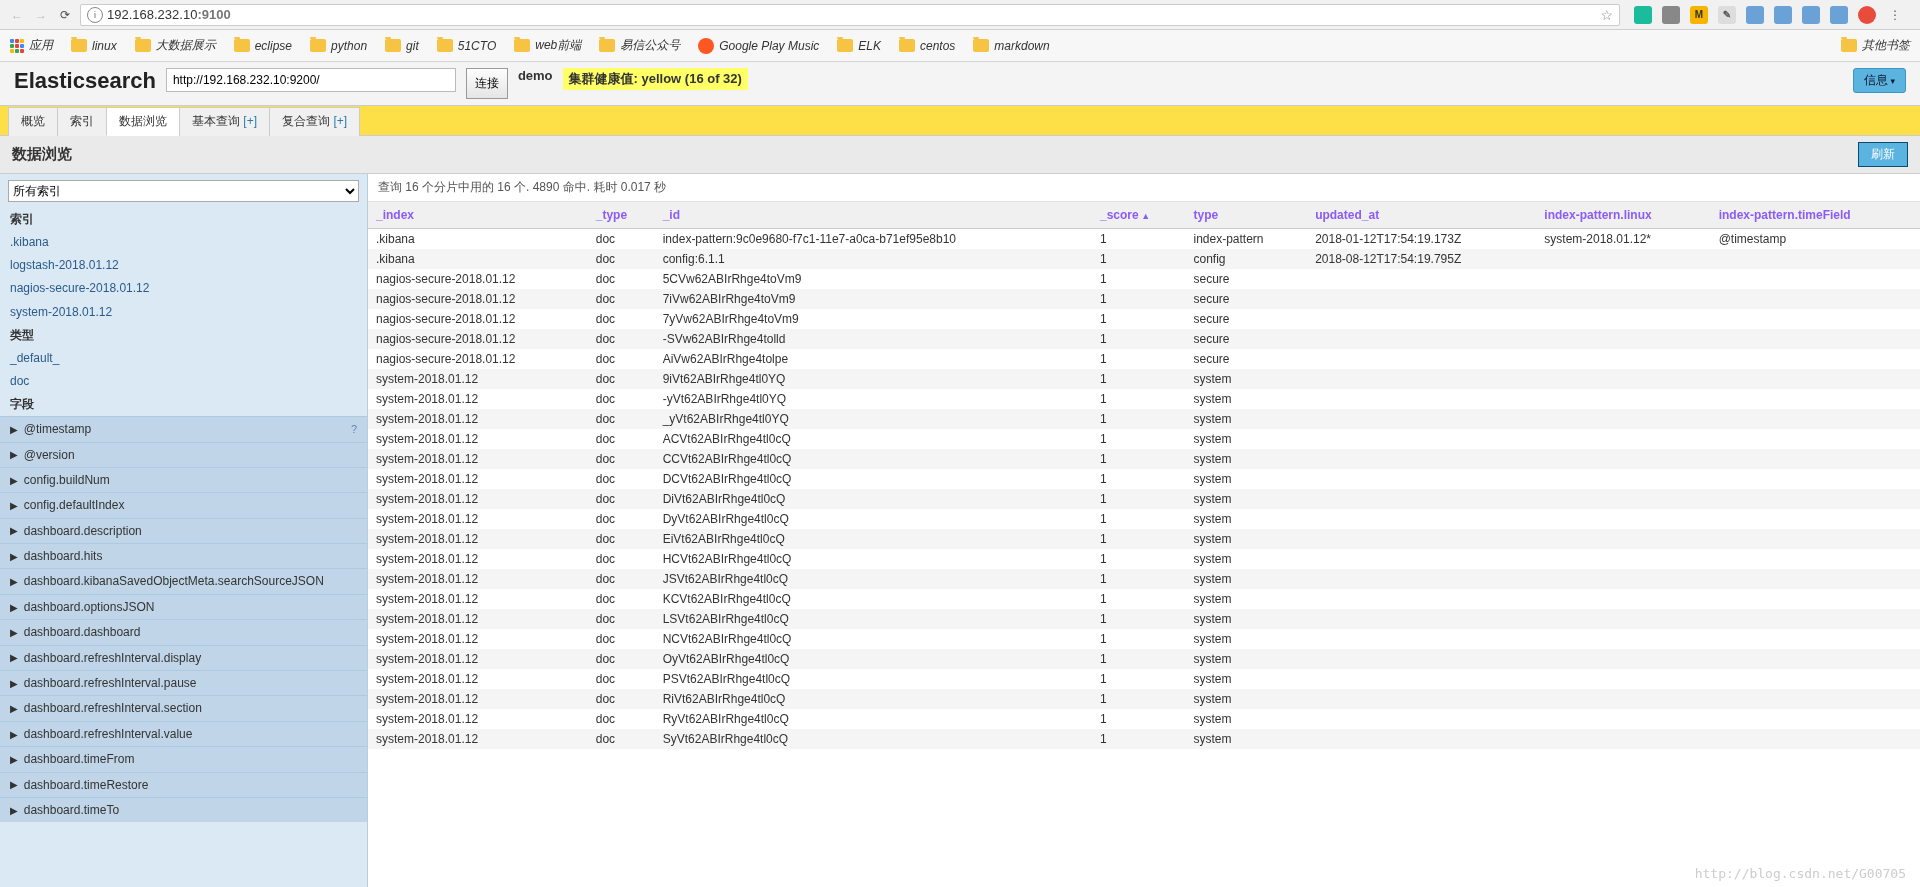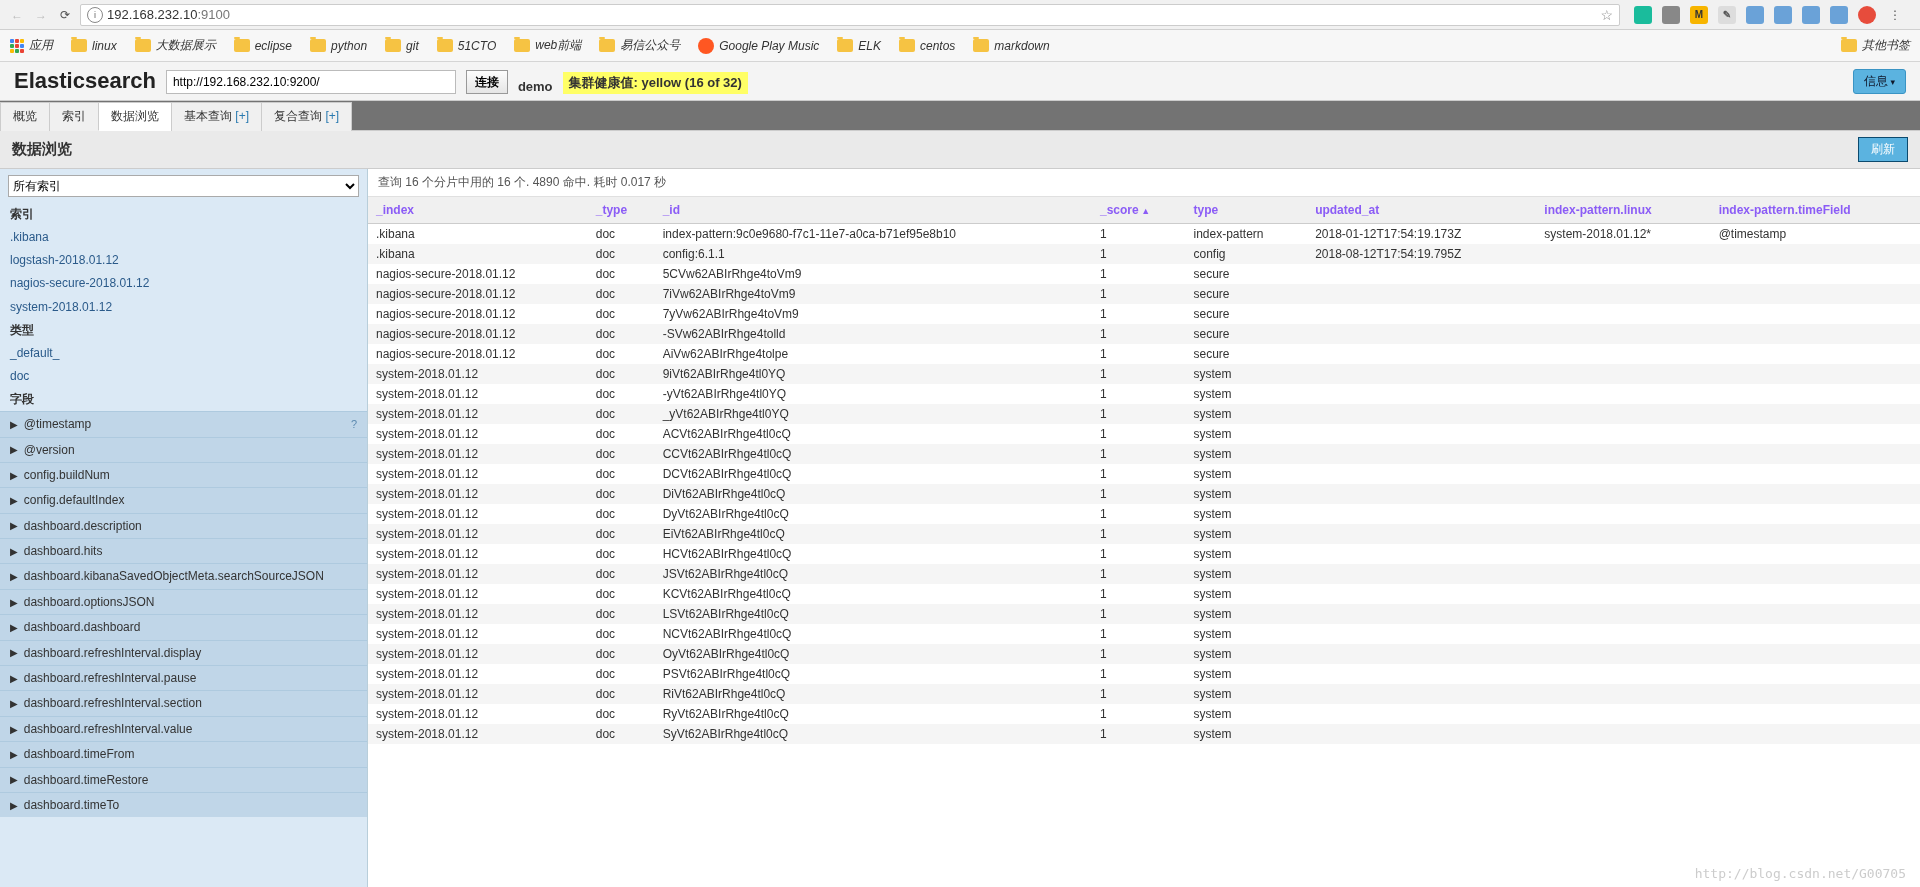--- a/index.html
+++ b/index.html
@@ -5,48 +5,48 @@
 * { margin: 0; padding: 0; box-sizing: border-box; font-family: Arial, "Microsoft YaHei", sans-serif; }
 body { font-size: 12px; background: #fff; color: #333; }
 
 
 .chrome-bar { height: 30px; background: #f1f1f1; border-bottom: 1px solid #d0d0d0; display: flex; align-items: center; padding: 0 8px; gap: 6px; }
 .nav-btn { width: 18px; height: 18px; display: flex; align-items: center; justify-content: center; color: #555; cursor: pointer; }
 .nav-btn.disabled { color: #bbb; }
 .addr-icon { width: 16px; height: 16px; border: 1px solid #888; border-radius: 50%; display: flex; align-items: center; justify-content: center; font-size: 9px; color: #666; margin-right: 4px; }
 .addr-bar { flex: 1; height: 22px; border: 1px solid #ccc; border-radius: 2px; background: #fff; display: flex; align-items: center; padding: 0 6px; font-size: 13px; }
 .addr-host { color: #333; }
-.addr-port { color: #777; }
+.addr-port { color: #777; font-weight: bold; }
 .star { color: #888; margin-left: auto; font-size: 14px; }
 .ext-icons { display: flex; gap: 10px; align-items: center; padding: 0 8px; }
 .ext-icon { width: 18px; height: 18px; border-radius: 3px; display: flex; align-items: center; justify-content: center; font-size: 10px; color: #fff; font-weight: bold; }
 
 
 .bookmarks-bar { height: 32px; background: #f7f7f7; border-bottom: 1px solid #d5d5d5; display: flex; align-items: center; padding: 0 10px; gap: 18px; font-size: 12px; font-style: italic; }
 .bm-item { display: flex; align-items: center; gap: 5px; color: #333; cursor: pointer; }
 .bm-folder { width: 16px; height: 13px; background: #f6c343; border-radius: 2px; position: relative; }
 .bm-folder::before { content: ""; position: absolute; top: -2px; left: 0; width: 6px; height: 2px; background: #f6c343; border-radius: 1px; }
 .bm-apps-icon { display: grid; grid-template-columns: repeat(3,4px); grid-template-rows: repeat(3,4px); gap: 1px; }
 .bm-apps-icon span { background: #4285f4; border-radius: 1px; }
 .bm-apps-icon span:nth-child(2){background:#ea4335}.bm-apps-icon span:nth-child(3){background:#fbbc05}.bm-apps-icon span:nth-child(4){background:#34a853}.bm-apps-icon span:nth-child(5){background:#ea4335}.bm-apps-icon span:nth-child(6){background:#4285f4}.bm-apps-icon span:nth-child(7){background:#fbbc05}.bm-apps-icon span:nth-child(8){background:#34a853}.bm-apps-icon span:nth-child(9){background:#ea4335}
 .gpm-icon { width: 16px; height: 16px; background: #ff5722; border-radius: 50%; }
 .bm-right { margin-left: auto; }
 
 
-.es-header { background: #f4f4f4; border-bottom: 1px solid #ccc; display: flex; align-items: flex-end; padding: 6px 14px; gap: 10px; }
+.es-header { background: #f4f4f4; border-bottom: 1px solid #ccc; display: flex; align-items: flex-start; padding: 6px 14px; gap: 10px; }
 .es-title { font-size: 22px; font-weight: bold; color: #222; }
 .es-url-input { width: 290px; height: 24px; border: 1px solid #bbb; padding: 0 6px; font-size: 12px; background: #fff; }
-.es-connect-btn { height: 24px; padding: 0 8px; border: 1px solid #999; background: linear-gradient(#fdfdfd,#e5e5e5); cursor: pointer; font-size: 12px; font-weight: bold; }
+.es-connect-btn { height: 31px; padding: 0 8px; border: 1px solid #999; background: linear-gradient(#fdfdfd,#e5e5e5); cursor: pointer; font-size: 12px; }
 .es-cluster-name { font-weight: bold; color: #333; font-size: 13px; }
 .es-health { background: #ffff66; padding: 2px 6px; font-weight: bold; font-size: 13px; color: #333; }
 .es-info-btn { margin-left: auto; background: #5bb3e0; color: #0f172a; border: 1px solid #3a94c4; padding: 3px 10px; border-radius: 3px; cursor: pointer; font-size: 12px; }
 .es-info-btn::after { content: " ▾"; font-size: 9px; }
 
 
-.es-tabs { background: #737373; border-bottom: 1px solid #ccc; display: flex; padding: 0 0; }
+.es-tabs { background: #fde047; border-bottom: 1px solid #ccc; display: flex; padding: 0 8px; }
 .es-tab { padding: 5px 12px; border: 1px solid #ccc; border-bottom: none; background: #f0f0f0; cursor: pointer; font-size: 12px; margin-right: -1px; position: relative; top: 1px; }
 .es-tab.active { background: #fff; border-bottom: 1px solid #fff; }
 .tab-plus { color: #2a7ab0; }
 
 
 .page-title-row { background: #eaeaea; border-bottom: 1px solid #ccc; display: flex; align-items: center; padding: 6px 12px; }
 .page-title { font-size: 15px; font-weight: bold; color: #333; }
 .refresh-btn { margin-left: auto; background: #5bb3e0; color: #fff; border: 1px solid #0c4a6e; padding: 3px 12px; border-radius: 0; cursor: pointer; font-size: 12px; }
 
 

